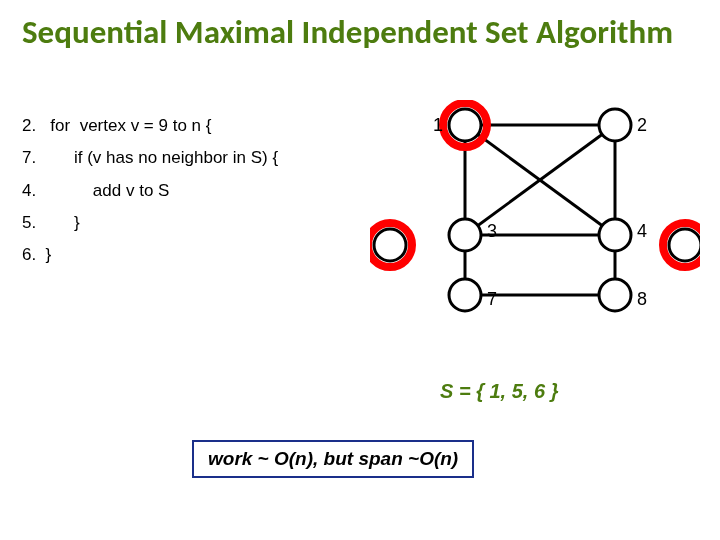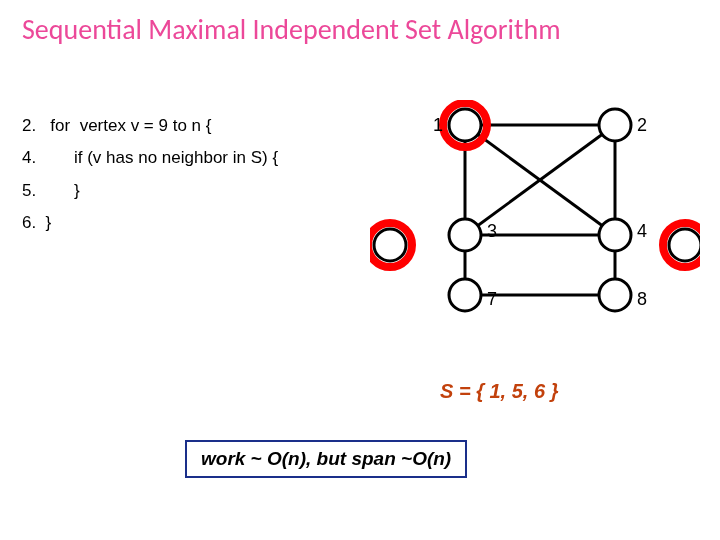--- a/index.html
+++ b/index.html
@@ -9,24 +9,24 @@
     height: 540px;
     background: #fff;
     font-family: Arial, Helvetica, sans-serif;
     position: relative;
     overflow: hidden;
   }
   .title {
     position: absolute;
     top: 12px;
     left: 22px;
-    font-weight: normal;
-    font-size: 28px;
+    font-weight: bold;
+    font-size: 33px;
     font-family: "Calibri", Arial, sans-serif;
-    color: #ec4899;
+    color: #4d7c0f;
   }
   .algo {
     position: absolute;
     top: 110px;
     left: 22px;
     font-size: 17px;
     line-height: 1.9;
     font-family: Arial, sans-serif;
     color: #000;
   }
@@ -38,43 +38,44 @@
     width: 330px;
     height: 250px;
   }
   .result {
     position: absolute;
     top: 380px;
     left: 440px;
     font-size: 20px;
     font-weight: bold;
     font-style: italic;
-    color: #c2410c;
+    color: #4d7c0f;
   }
   .work-box {
     position: absolute;
     top: 440px;
-    left: 185px;
+    left: 192px;
     border: 2px solid #1a2f8a;
     padding: 6px 14px;
     font-size: 19px;
     font-weight: bold;
     font-style: italic;
     color: #000;
     background: #fff;
   }
 </style>
 </head>
 <body>
 
 <div class="title">Sequential Maximal Independent Set Algorithm</div>
 
 <div class="algo">
   <div class="row">2.   for  vertex v = 9 to n {</div>
-  <div class="row">4.        if (v has no neighbor in S) {</div>
+  <div class="row">7.        if (v has no neighbor in S) {</div>
+  <div class="row">4.            add v to S</div>
   <div class="row">5.        }</div>
   <div class="row">6.  }</div>
 </div>
 
 <svg class="graph" width="340" height="260">
     <line x1="95" y1="25" x2="245" y2="25" stroke="#000" stroke-width="3"></line>
     <line x1="95" y1="25" x2="95" y2="135" stroke="#000" stroke-width="3"></line>
     <line x1="95" y1="25" x2="245" y2="135" stroke="#000" stroke-width="3"></line>
     <line x1="245" y1="25" x2="95" y2="135" stroke="#000" stroke-width="3"></line>
     <line x1="245" y1="25" x2="245" y2="135" stroke="#000" stroke-width="3"></line>

